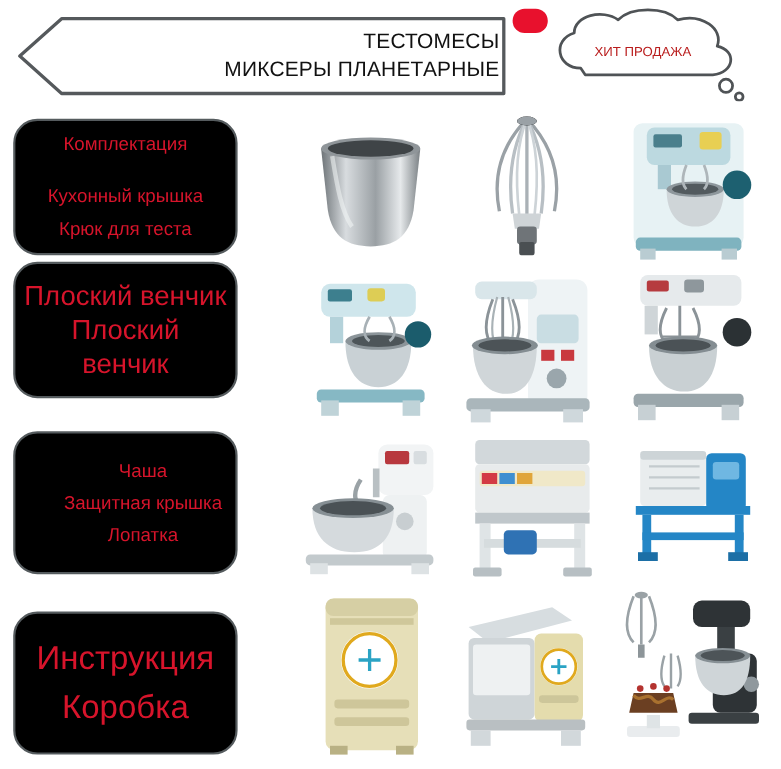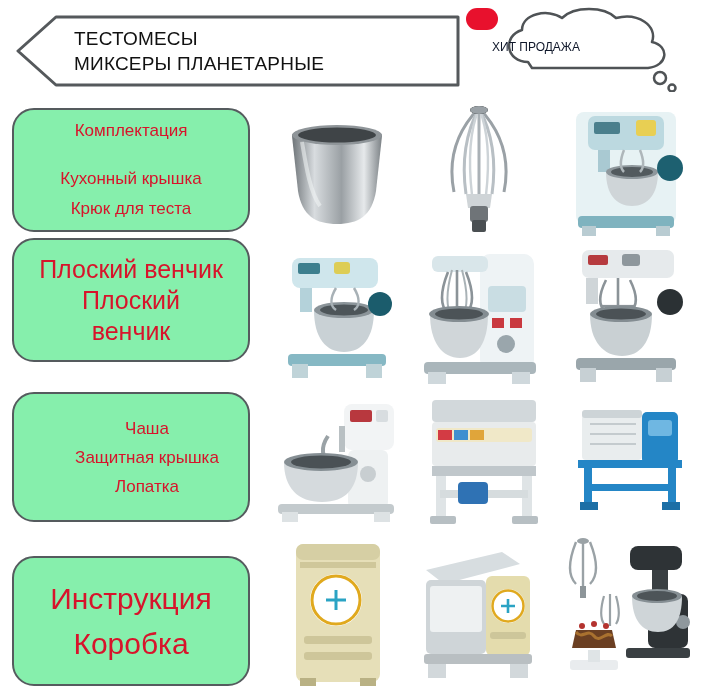--- a/index.html
+++ b/index.html
@@ -31,21 +31,21 @@
   }
   .banner-shape {
     position: absolute;
     inset: 0;
   }
   .banner-text {
     position: absolute;
     left: 60px;
     top: 12px;
     width: 380px;
-    text-align: left;
+    text-align: right;
     color: #111111;
     font-size: 19px;
     line-height: 25px;
     font-weight: 400;
     letter-spacing: 0.2px;
   }
 
   
   .cloud {
     position: absolute;
@@ -53,43 +53,43 @@
     top: 6px;
     width: 190px;
     height: 86px;
   }
   .cloud svg { position: absolute; inset: 0; }
   .cloud-text {
     position: absolute;
     left: 0;
     top: 34px;
     width: 185px;
-    text-align: left;
+    text-align: center;
     font-size: 12px;
-    color: #0f172a;
+    color: #b91c1c;
     font-weight: 400;
   }
   .red-dot {
     position: absolute;
     left: 466px;
     top: 8px;
     width: 32px;
     height: 22px;
     background: #e8112d;
     border-radius: 11px;
   }
 
   
   .feature-box {
     position: absolute;
     left: 12px;
-    width: 238px;
+    width: 204px;
     border: 2px solid #555b5e;
     border-radius: 22px;
-    background: #86efac;
+    background: #000000;
     box-sizing: border-box;
     display: flex;
     flex-direction: column;
     align-items: center;
     justify-content: center;
     color: #d7142b;
     text-align: center;
   }
   .fb1 { top: 108px;  height: 124px; }
   .fb2 { top: 238px;  height: 124px; }

